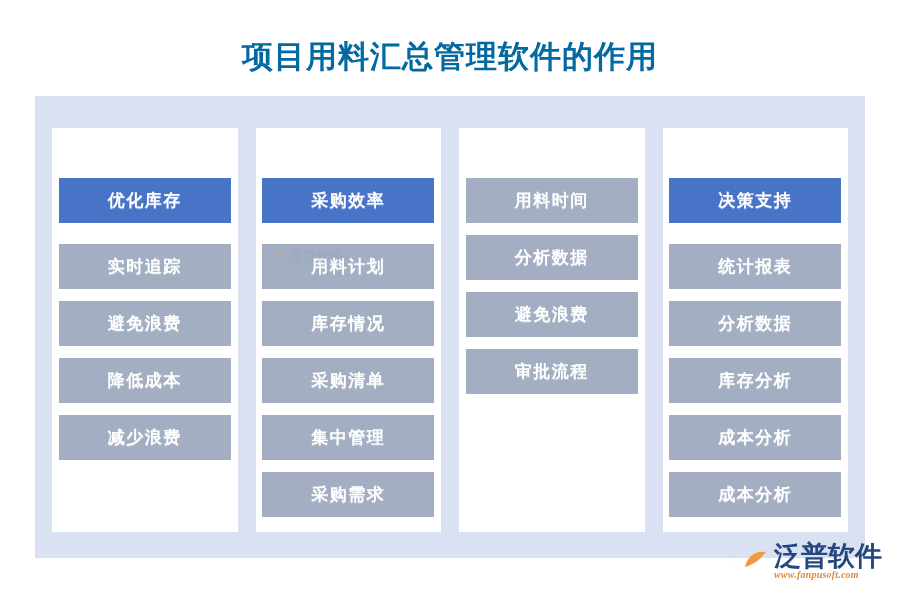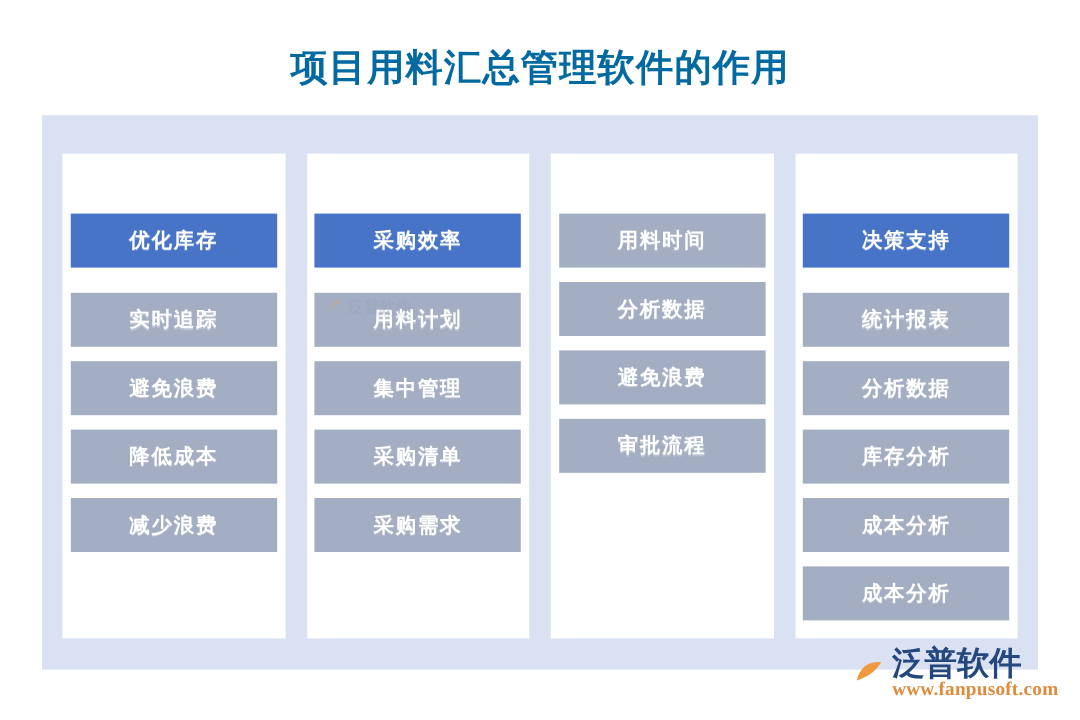--- a/index.html
+++ b/index.html
@@ -149,26 +149,27 @@
   .brand-name {
     font-family: "Liberation Serif", "DejaVu Serif", serif;
     font-size: 27px;
     font-weight: 700;
     color: #24477e;
     line-height: 1;
     letter-spacing: 0px;
   }
   .brand-url {
     font-family: "Liberation Serif", "DejaVu Serif", serif;
-    font-size: 16px;
+    font-size: 10px;
     font-weight: 700;
     color: #e08a3c;
     line-height: 1;
     margin-top: 0;
     letter-spacing: 0.2px;
+    font-style: italic;
   }
 </style>
 </head>
 <body>
 
 <div class="page">
 
   <div class="title">项目用料汇总管理软件的作用</div>
 
   <div class="outer-panel"></div>
@@ -187,22 +188,23 @@
       <div class="col-watermark">
         <svg class="brand-mark" style="width:22px;height:22px;margin:0" viewBox="0 0 100 100">
           <path d="M50 4 A46 46 0 1 0 50 96 A40 40 0 0 1 50 4 Z" fill="#8fa0bd"></path>
           <path d="M38 62 C44 36 62 26 82 28 C70 44 58 54 38 62 Z" fill="#d6a87a"></path>
         </svg>
         <span class="wm-txt">泛普软件</span>
         <span class="wm-sub">FANPU SOFTWARE</span>
       </div>
       <div class="chip header">采购效率</div>
       <div class="chip item">用料计划</div>
+      <div class="chip item">库存情况</div>
+      <div class="chip item">采购清单</div>
       <div class="chip item">集中管理</div>
-      <div class="chip item">采购清单</div>
       <div class="chip item">采购需求</div>
     </div>
 
     <div class="column">
       <div class="chip item">用料时间</div>
       <div class="chip item">分析数据</div>
       <div class="chip item">避免浪费</div>
       <div class="chip item">审批流程</div>
     </div>
 

